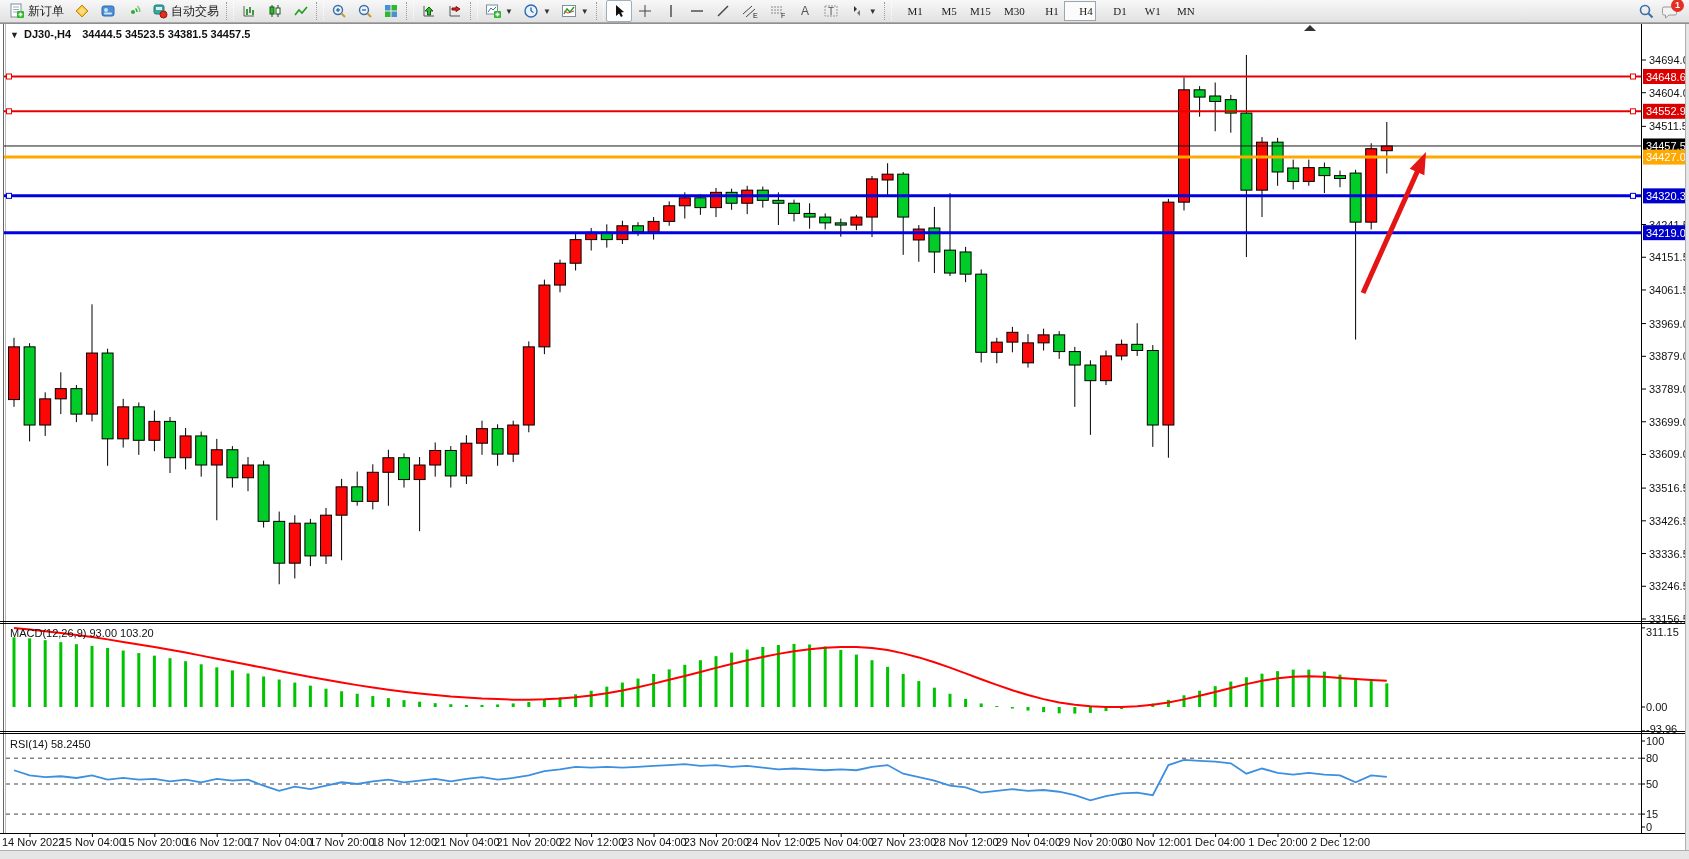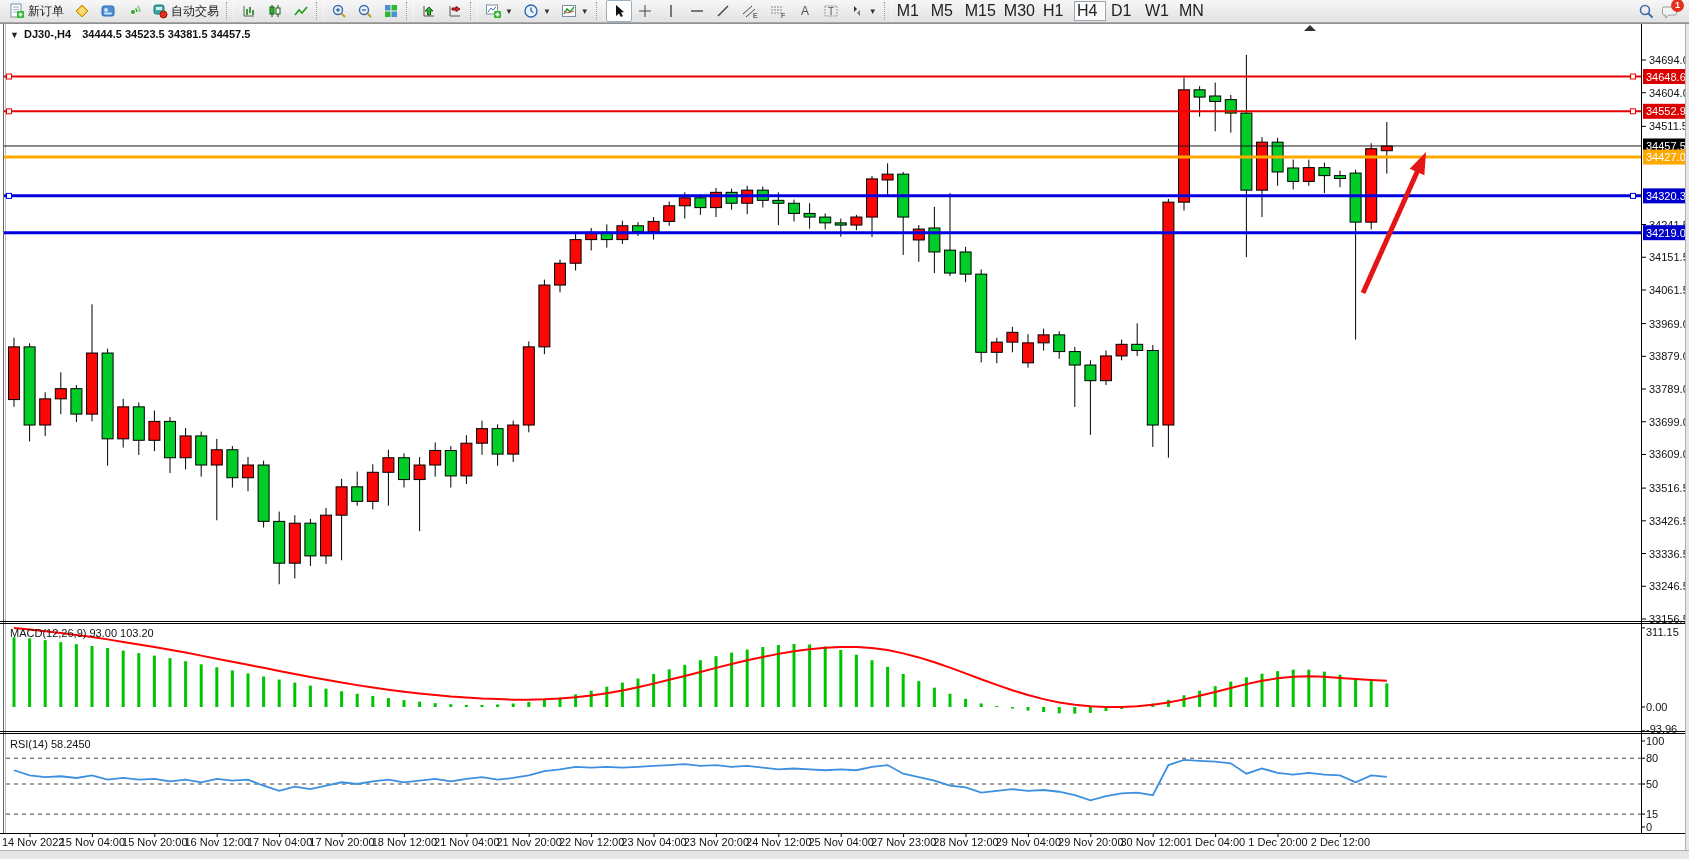--- a/index.html
+++ b/index.html
@@ -7,22 +7,22 @@
   #stage{position:relative;width:1689px;height:859px;}
   
   #toolbar{position:absolute;left:0;top:0;width:1689px;height:23px;
     background:linear-gradient(#f7f7f7,#e2e2e2);border-bottom:1px solid #a9a9a9;
     display:flex;align-items:center;padding:0 4px;box-sizing:border-box;z-index:5;}
   .tbtn{height:20px;display:flex;align-items:center;gap:3px;padding:0 4px;border:1px solid transparent;
     border-radius:2px;font-size:12px;color:#1a1a1a;white-space:nowrap;}
   .tbtn.pressed{background:#fdfdfd;border:1px solid #9db0c0;}
   .sep{width:6px;height:18px;margin:0 2px;border-left:1px dotted #9a9a9a;border-right:1px dotted #fff;}
   .caret{font-size:8px;color:#333;margin-left:1px;}
-  .tf{min-width:26px;text-align:left;font-size:16px;color:#222;height:18px;line-height:18px;
-    padding:0 2px;border:1px solid transparent;}
+  .tf{min-width:26px;text-align:right;font-size:11px;color:#222;height:18px;line-height:18px;
+    padding:0 2px;border:1px solid transparent;font-family:Liberation Serif, serif;}
   .tf.active{background:#fbfbfb;border:1px solid #9aa7b1;}
   #rightIcons{margin-left:auto;display:flex;align-items:center;gap:6px;padding-right:6px;}
   .badge{position:absolute;right:-5px;top:-4px;background:#e33022;color:#fff;border-radius:50%;
     width:13px;height:13px;font-size:9px;line-height:13px;text-align:center;font-weight:bold;}
   .iconwrap{position:relative;display:inline-block;}
   svg.icon{display:block;}
   
   #chartsvg{position:absolute;left:0;top:0;}
   text{font-family:"Liberation Sans","DejaVu Sans",sans-serif;}
 </style>

